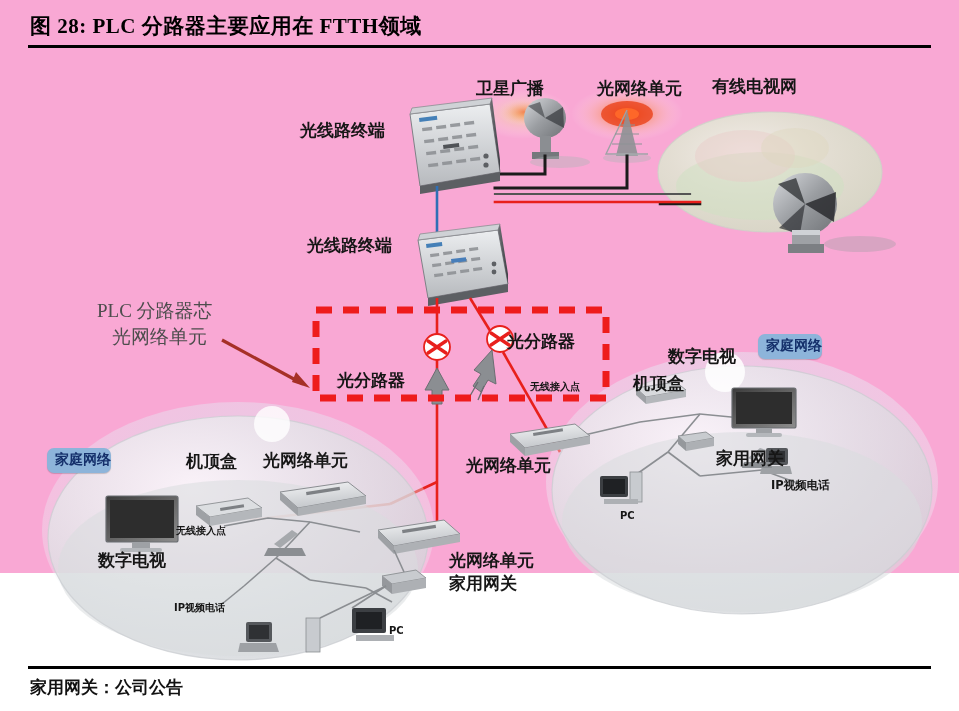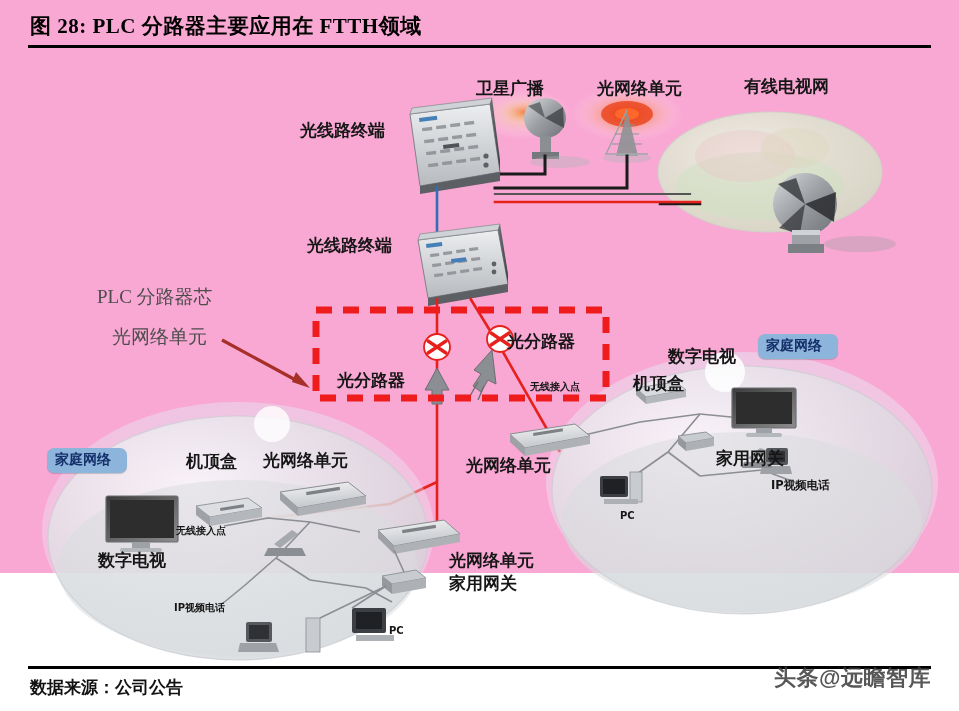--- a/index.html
+++ b/index.html
@@ -84,21 +84,21 @@
   .lbl-sm { font-size: 10px; }
   .lbl-xs { font-size: 11.5px; }
 
   .badge {
     position: absolute;
     background: #8db4da;
     color: #15306b;
     font-family: "DejaVu Sans", "Liberation Sans", sans-serif;
     font-weight: bold;
     font-size: 14px;
-    padding: 3px 16px 4px 8px;
+    padding: 3px 0 4px 8px;
     border-radius: 7px;
     white-space: nowrap;
     box-shadow: 0 1px 1px rgba(0,0,0,0.18);
   }
 
   .annot {
     position: absolute;
     font-family: "Liberation Serif", "DejaVu Serif", serif;
     font-size: 19px;
     color: #4d4d4d;
@@ -443,25 +443,25 @@
         <polygon points="310,336 292,330 296,320" fill="#a63027"></polygon>
       </g>
 
       <rect x="316" y="258" width="290" height="88" fill="none" stroke="#ee1c1c" stroke-width="7" stroke-dasharray="16 11"></rect>
     </svg>
   </div>
 
   <div class="lbl lbl-lg" style="left:300px; top:122px;">光线路终端</div>
   <div class="lbl lbl-lg" style="left:476px; top:80px;text-align:right;">卫星广播</div>
   <div class="lbl lbl-lg" style="left:597px; top:80px;">光网络单元</div>
-  <div class="lbl lbl-lg" style="left:744px; top:78px;">有线电视网</div>
+  <div class="lbl lbl-lg" style="left:712px; top:78px;">有线电视网</div>
 
   <div class="lbl lbl-lg" style="left:307px; top:237px;">光线路终端</div>
 
-  <div class="annot" style="left:97px; top:282px;">PLC 分路器芯</div>
+  <div class="annot" style="left:97px; top:296px;">PLC 分路器芯</div>
   <div class="annot" style="left:112px; top:322px;">光网络单元</div>
 
   <div class="lbl lbl-lg" style="left:337px; top:372px;">光分路器</div>
   <div class="lbl lbl-lg" style="left:507px; top:333px;">光分路器</div>
 
   <div class="lbl lbl-sm" style="left:530px; top:382px;">无线接入点</div>
   <div class="lbl lbl-sm" style="left:176px; top:526px;">无线接入点</div>
 
   <div class="badge" style="left:758px; top:334px;">家庭网络</div>
   <div class="lbl lbl-lg" style="left:668px; top:348px;">数字电视</div>
@@ -475,16 +475,15 @@
   <div class="lbl lbl-lg" style="left:186px; top:453px;">机顶盒</div>
   <div class="lbl lbl-lg" style="left:263px; top:452px;">光网络单元</div>
   <div class="lbl lbl-lg" style="left:98px; top:552px;">数字电视</div>
   <div class="lbl lbl-sm" style="left:174px; top:603px;">IP视频电话</div>
   <div class="lbl lbl-sm" style="left:389px; top:626px;">PC</div>
 
   <div class="lbl lbl-lg" style="left:449px; top:552px;">光网络单元</div>
   <div class="lbl lbl-lg" style="left:449px; top:575px;">家用网关</div>
 
   <div class="rule-bottom"></div>
-  <div class="fig-source">数据来源：公司公告</div>
-  <div class="watermark">头条@远瞻智库</div>
+  <div class="fig-source">家用网关：公司公告</div>
 
 </div>
 
 </body></html>

